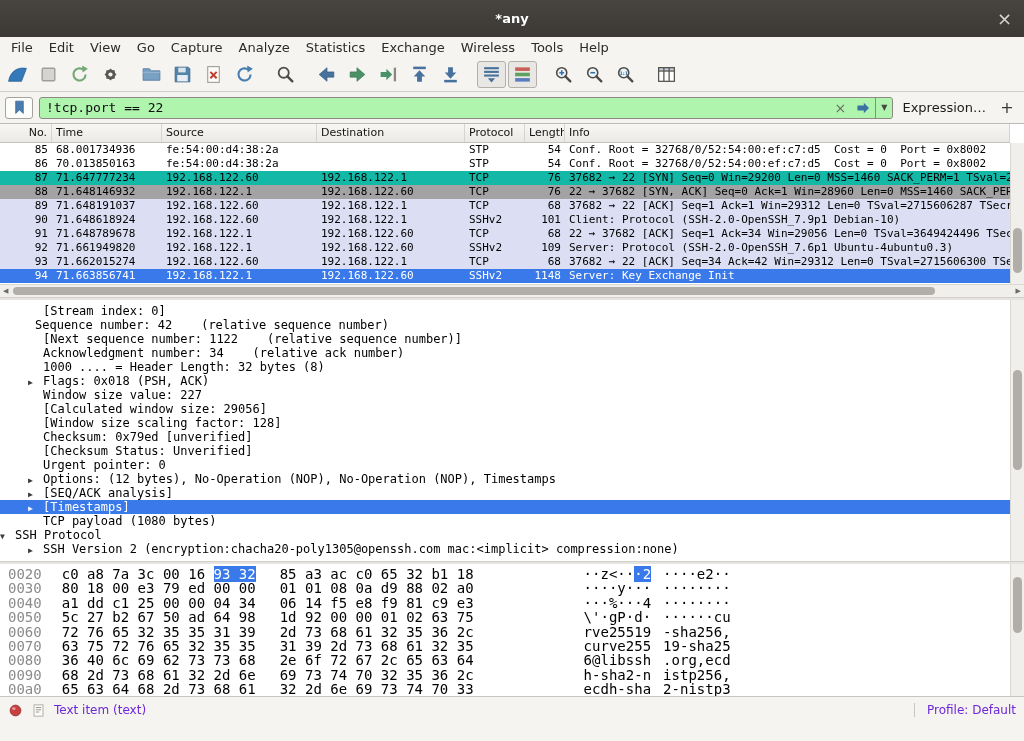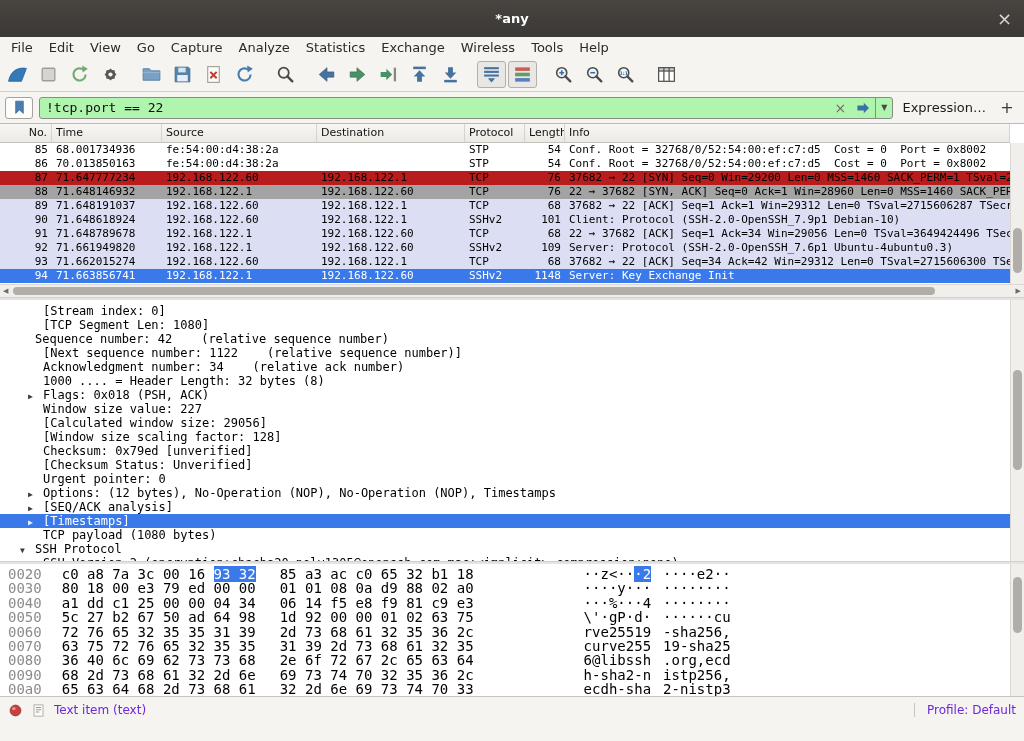--- a/index.html
+++ b/index.html
@@ -51,21 +51,21 @@
   .packet-list { height:173px; background:#fff; position:relative; flex:0 0 auto; overflow:hidden; }
   .pl-header { height:19px; display:flex; background:linear-gradient(#f8f7f5,#ebe9e5);
     border-bottom:1px solid #c5c2bd; font-size:11px; color:#141414; width:1010px; }
   .pl-col { padding:2px 4px; border-right:1px solid #d7d4cf; overflow:hidden; white-space:nowrap; flex:0 0 auto; }
   .pl-body { height:141px; overflow:hidden; width:1010px; }
   .pl-row { display:flex; height:14px; line-height:14px; white-space:pre;
     font-family:"DejaVu Sans Mono","Liberation Mono",monospace; font-size:11px; color:#000; }
   .pl-cell { padding:0 4px; overflow:hidden; white-space:pre; flex:0 0 auto; }
   .r { text-align:right; }
   .plain { background:#ffffff; }
-  .gray1 { background:#b91c1c; }
+  .gray1 { background:#14b8a6; }
   .gray2 { background:#a3a3a3; }
   .lav   { background:#dcdff4; }
   .sel   { background:#3a79ea; color:#fff; }
   .pl-vscroll { position:absolute; right:0; top:19px; width:14px; height:141px;
     background:#f1efec; border-left:1px solid #dbd8d3; }
   .vthumb { position:absolute; left:2px; width:9px; border-radius:5px; background:#b1aeaa; }
   .pl-vscroll .vthumb { top:60%; height:32%; }
   .pl-hscroll { position:absolute; left:0; bottom:0; width:1024px; height:13px;
     background:#f1efec; border-top:1px solid #dbd8d3; display:flex; align-items:center; }
   .harrow { font-size:7px; color:#6e6b67; padding:0 3px; }
@@ -321,37 +321,36 @@
         </div>
       <span class="harrow">▶</span>
     </div>
   </div>
 
   <div class="splitter"></div>
 
   <div class="details">
     <div>
         <div class="det-line" style="padding-left: 28px;"><span class="det-arrow"></span><span class="det-text">[Stream index: 0]</span></div>
-        <div class="det-line" style="padding-left: 28px;"><span class="det-arrow"></span><span class="det-text">[TCP Segment Len: 1080]</span></div>
         <div class="det-line" style="padding-left: 20px;"><span class="det-arrow"></span><span class="det-text">Sequence number: 42    (relative sequence number)</span></div>
         <div class="det-line" style="padding-left: 28px;"><span class="det-arrow"></span><span class="det-text">[Next sequence number: 1122    (relative sequence number)]</span></div>
         <div class="det-line" style="padding-left: 28px;"><span class="det-arrow"></span><span class="det-text">Acknowledgment number: 34    (relative ack number)</span></div>
         <div class="det-line" style="padding-left: 28px;"><span class="det-arrow"></span><span class="det-text">1000 .... = Header Length: 32 bytes (8)</span></div>
         <div class="det-line" style="padding-left: 28px;"><span class="det-arrow">▶</span><span class="det-text">Flags: 0x018 (PSH, ACK)</span></div>
         <div class="det-line" style="padding-left: 28px;"><span class="det-arrow"></span><span class="det-text">Window size value: 227</span></div>
         <div class="det-line" style="padding-left: 28px;"><span class="det-arrow"></span><span class="det-text">[Calculated window size: 29056]</span></div>
         <div class="det-line" style="padding-left: 28px;"><span class="det-arrow"></span><span class="det-text">[Window size scaling factor: 128]</span></div>
         <div class="det-line" style="padding-left: 28px;"><span class="det-arrow"></span><span class="det-text">Checksum: 0x79ed [unverified]</span></div>
         <div class="det-line" style="padding-left: 28px;"><span class="det-arrow"></span><span class="det-text">[Checksum Status: Unverified]</span></div>
         <div class="det-line" style="padding-left: 28px;"><span class="det-arrow"></span><span class="det-text">Urgent pointer: 0</span></div>
         <div class="det-line" style="padding-left: 28px;"><span class="det-arrow">▶</span><span class="det-text">Options: (12 bytes), No-Operation (NOP), No-Operation (NOP), Timestamps</span></div>
         <div class="det-line" style="padding-left: 28px;"><span class="det-arrow">▶</span><span class="det-text">[SEQ/ACK analysis]</span></div>
         <div class="det-line sel" style="padding-left: 28px;"><span class="det-arrow">▶</span><span class="det-text">[Timestamps]</span></div>
         <div class="det-line" style="padding-left: 28px;"><span class="det-arrow"></span><span class="det-text">TCP payload (1080 bytes)</span></div>
-        <div class="det-line" style="padding-left: 20px;"><span class="det-arrow">▼</span><span class="det-text">SSH Protocol</span></div>
+        <div class="det-line" style="padding-left: 0;"><span class="det-arrow">▼</span><span class="det-text">SSH Protocol</span></div>
         <div class="det-line" style="padding-left: 28px;"><span class="det-arrow">▶</span><span class="det-text">SSH Version 2 (encryption:chacha20-poly1305@openssh.com mac:&lt;implicit&gt; compression:none)</span></div>
       </div>
     <div class="det-vscroll">
       <div class="vthumb"></div>
     </div>
   </div>
 
   <div class="splitter"></div>
 
   <div class="hexpane">

